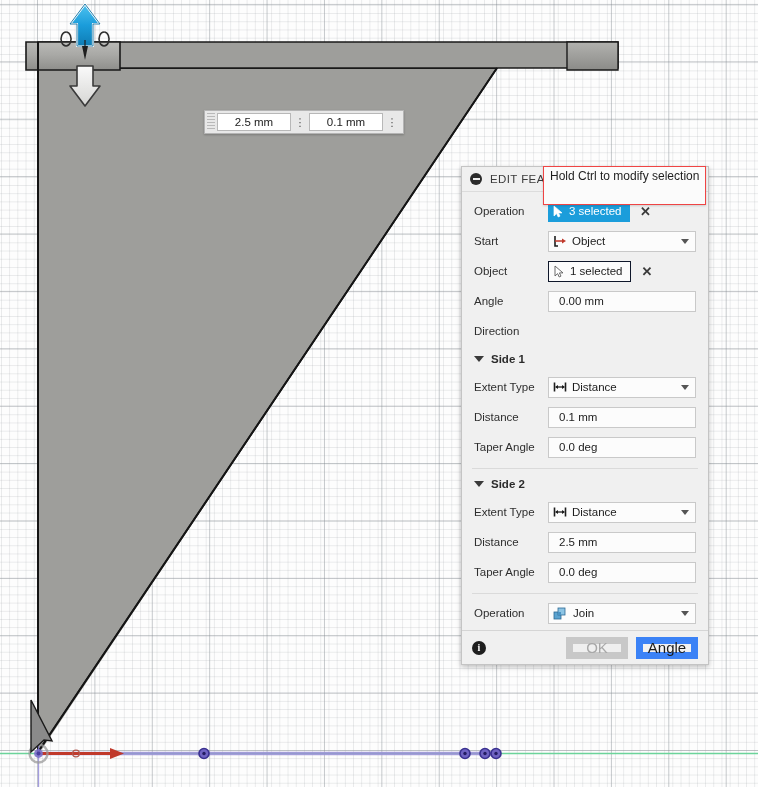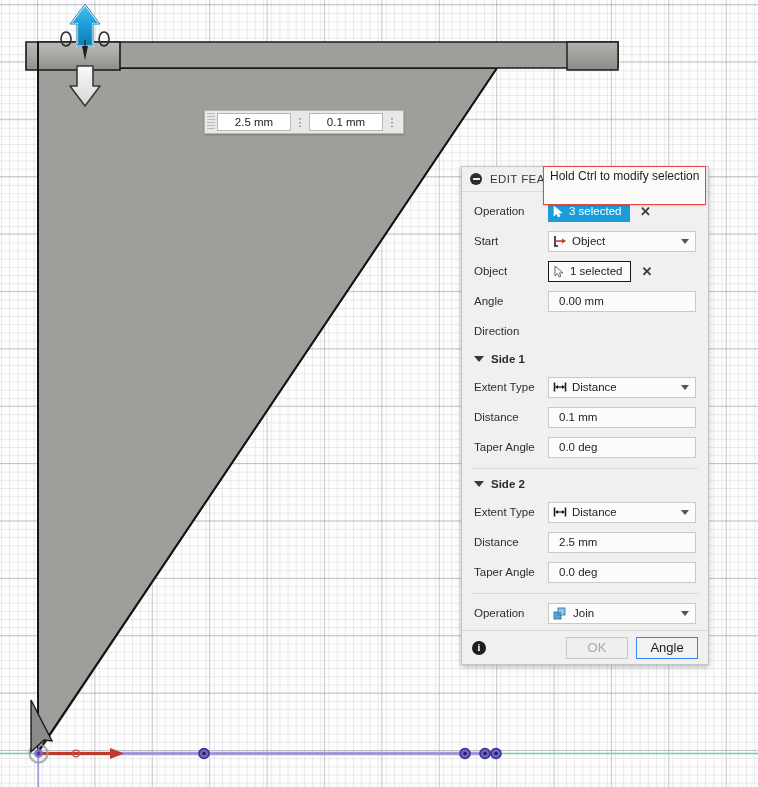--- a/index.html
+++ b/index.html
@@ -283,23 +283,23 @@
     font-size: 10px;
     font-weight: bold;
     display: flex;
     align-items: center;
     justify-content: center;
     font-family: "Liberation Serif", serif;
   }
   .footer-spacer { flex: 1 1 auto; }
   .btn {
     width: 62px; height: 22px;
-    border: 1px solid #3b82f6;
+    border: 7px solid #3b82f6;
     background: #f2f2f2;
-    font-size: 13px;
+    font-size: 15px;
     display: flex;
     align-items: center;
     justify-content: center;
     margin-left: 8px;
     color: #1c1c1c;
     box-sizing: border-box;
   }
   .btn.disabled {
     color: #a8a8a8;
     border-color: #c8c8c8;

